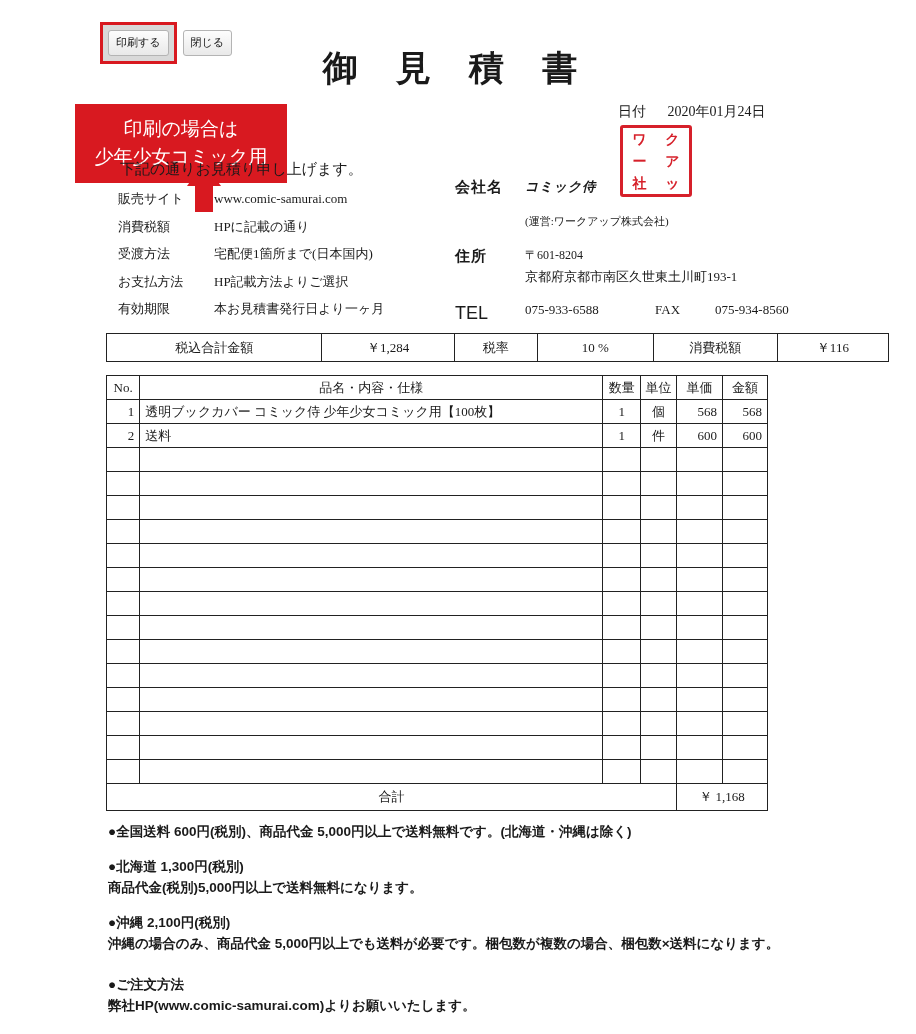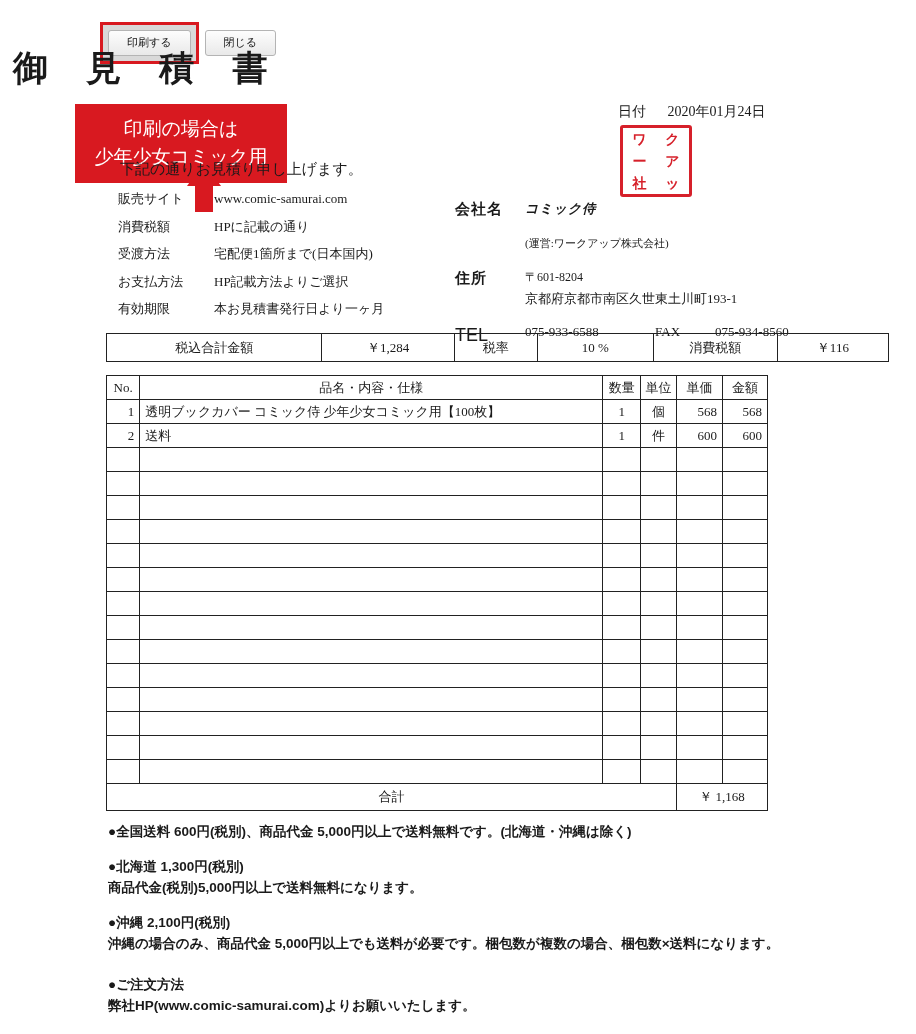--- a/index.html
+++ b/index.html
@@ -22,21 +22,21 @@
     top: 22px;
     left: 100px;
     display: flex;
     gap: 6px;
     align-items: flex-start;
   }
   .btn {
     font-family: "Liberation Sans", sans-serif;
     font-size: 11px;
     line-height: 1;
-    padding: 6px 18px 7px;
+    padding: 6px 7px 7px;
     background: linear-gradient(#fdfdfd, #e9e9e9);
     border: 1px solid #b4b4b4;
     border-radius: 3px;
     color: #111;
     cursor: pointer;
     white-space: nowrap;
   }
   .btn-print-wrap {
     position: relative;
     padding: 5px;
@@ -79,20 +79,21 @@
     height: 28px;
     background: #d81920;
   }
 
   
   .doc-title {
     position: absolute;
     top: 45px;
     left: 0;
     width: 900px;
+    text-align: center;
     font-size: 35px;
     font-weight: bold;
     letter-spacing: 13px;
     text-indent: 13px;
     font-family: "DejaVu Serif", "Liberation Serif", serif;
   }
 
   
   .date-line {
     position: absolute;
@@ -151,21 +152,21 @@
     display: flex;
     margin-bottom: 12px;
     line-height: 1.2;
   }
   .info-left .k { width: 96px; }
   .info-left .v { white-space: nowrap; }
 
   
   .info-right {
     position: absolute;
-    top: 200px;
+    top: 178px;
     left: 455px;
     font-size: 13px;
   }
   .info-right .row { display: flex; }
   .info-right .k {
     width: 70px;
     font-size: 15px;
     font-weight: bold;
     letter-spacing: 1px;
   }

